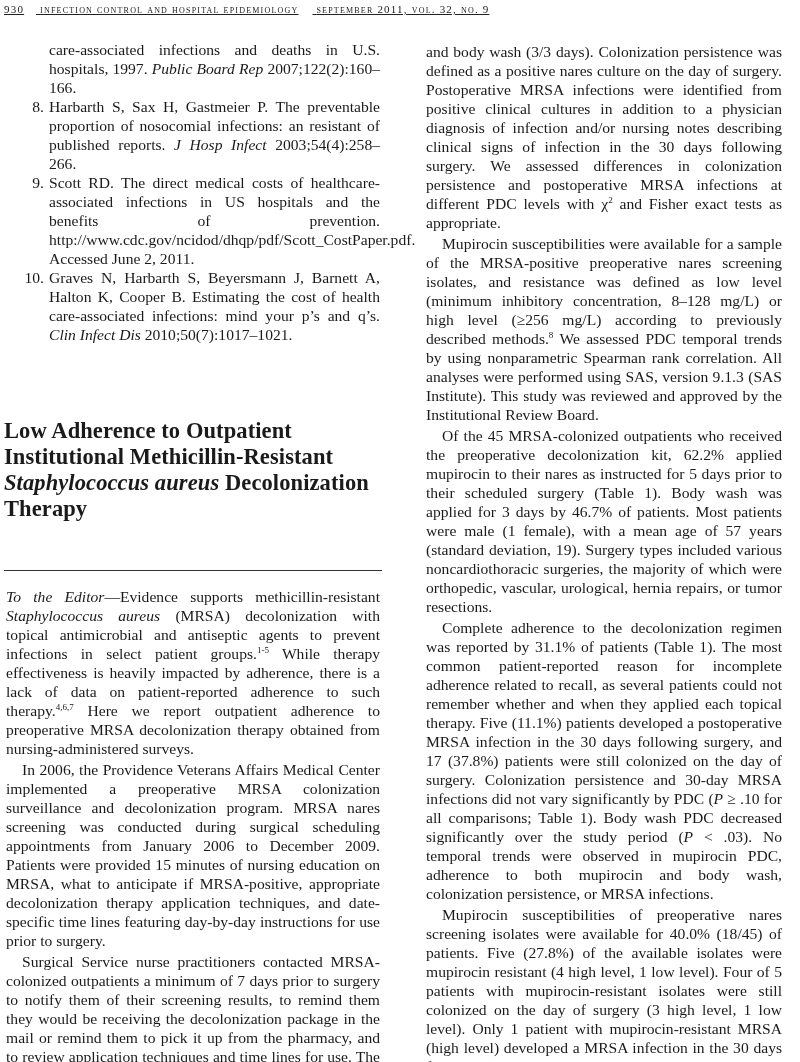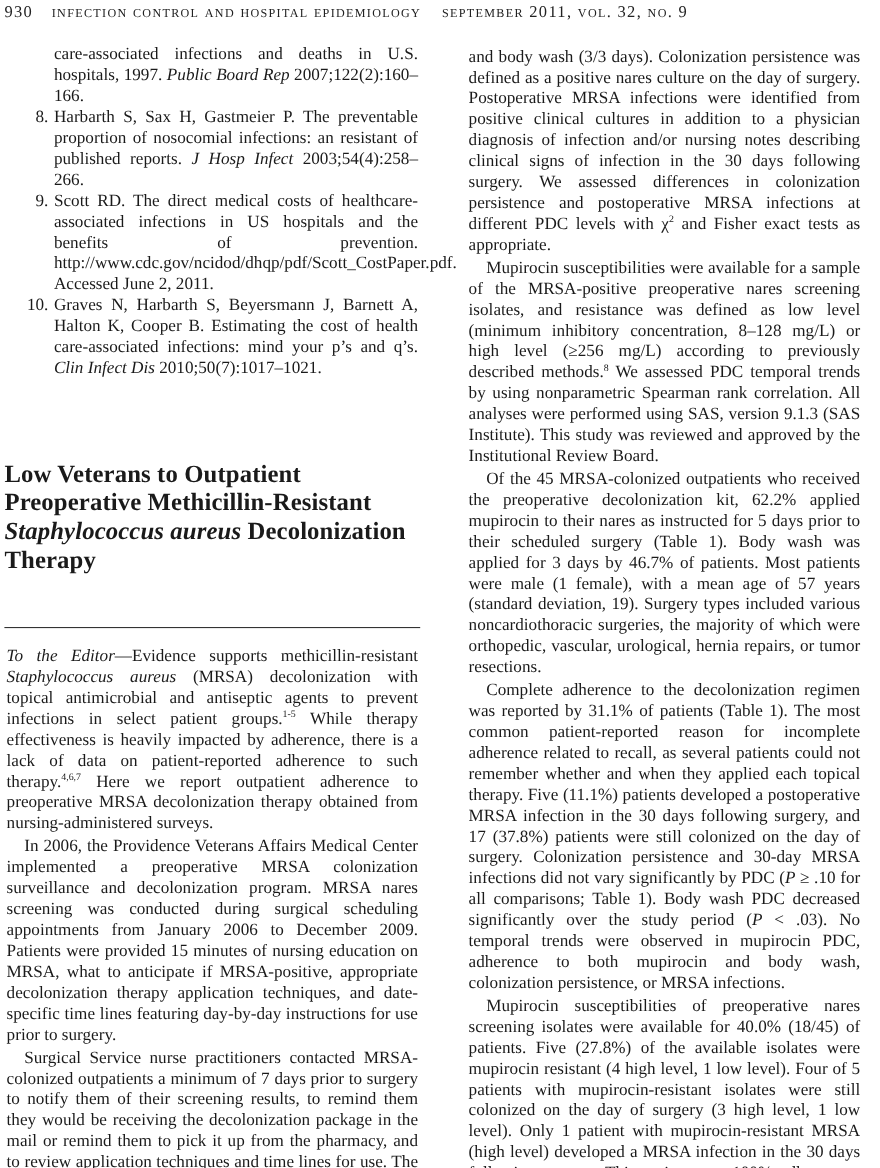--- a/index.html
+++ b/index.html
@@ -3,22 +3,22 @@
 <meta charset="utf-8">
 <style>
   html, body { margin: 0; padding: 0; background: #ffffff; }
   body {
     width: 800px; height: 1062px; overflow: hidden; position: relative;
     font-family: "Liberation Serif", "DejaVu Serif", serif;
     color: #1a1a1a;
   }
   .running-head {
     position: absolute; left: 4px; top: 3px;
-    font-size: 15px; letter-spacing: 1.2px; font-variant: small-caps;
-    white-space: nowrap; color: #222;
+    font-size: 11px; letter-spacing: 1.2px; font-variant: small-caps;
+    white-space: nowrap; color: #222; text-decoration: underline;
   }
   .running-head .pg { margin-right: 12px; }
   .running-head .jn { margin-right: 14px; text-transform: lowercase; font-variant: small-caps; }
   .running-head .iss { text-transform: lowercase; font-variant: small-caps; }
 
   .col { position: absolute; top: 40px; width: 356px; font-size: 15.6px; line-height: 19.0px; text-align: justify; }
   .col-left { left: 24px; }
   .col-right { left: 424px; width: 356px; }
 
   .refs { margin: 0; padding: 0; list-style: none; }
@@ -48,21 +48,21 @@
   <span class="iss">September 2011, Vol. 32, No. 9</span>
 </div>
 
 <div class="col col-left">
   <div class="refs" id="refs">
       <div class="ref cont"><span>care-associated infections and deaths in U.S. hospitals, 1997. </span><i>Public Board Rep</i><span> 2007;122(2):160–166.</span></div>
       <div class="ref"><span class="num">8.</span><span>Harbarth S, Sax H, Gastmeier P. The preventable proportion of nosocomial infections: an resistant of published reports. </span><i>J Hosp Infect</i><span> 2003;54(4):258–266.</span></div>
       <div class="ref"><span class="num">9.</span><span>Scott RD. The direct medical costs of healthcare-associated infections in US hospitals and the benefits of prevention. http://www.cdc.gov/ncidod/dhqp/pdf/Scott_CostPaper.pdf. Accessed June 2, 2011.</span></div>
       <div class="ref"><span class="num">10.</span><span>Graves N, Harbarth S, Beyersmann J, Barnett A, Halton K, Cooper B. Estimating the cost of health care-associated infections: mind your p’s and q’s. </span><i>Clin Infect Dis</i><span> 2010;50(7):1017–1021.</span></div>
     </div>
-  <h1 class="article-title" id="title"><span>Low Veterans to Outpatient Preoperative Methicillin-Resistant </span><i>Staphylococcus aureus</i><span> Decolonization Therapy</span></h1>
+  <h1 class="article-title" id="title"><span>Low Adherence to Outpatient Institutional Methicillin-Resistant </span><i>Staphylococcus aureus</i><span> Decolonization Therapy</span></h1>
   <div class="rule"></div>
   <div class="body-text" id="left-body">
       <p><i>To the Editor</i><span>—Evidence supports methicillin-resistant </span><i>Staphylococcus aureus</i><span> (MRSA) decolonization with topical antimicrobial and antiseptic agents to prevent infections in select patient groups.</span><sup>1-5</sup><span> While therapy effectiveness is heavily impacted by adherence, there is a lack of data on patient-reported adherence to such therapy.</span><sup>4,6,7</sup><span> Here we report outpatient adherence to preoperative MRSA decolonization therapy obtained from nursing-administered surveys.</span></p>
       <p class="indent"><span>In 2006, the Providence Veterans Affairs Medical Center implemented a preoperative MRSA colonization surveillance and decolonization program. MRSA nares screening was conducted during surgical scheduling appointments from January 2006 to December 2009. Patients were provided 15 minutes of nursing education on MRSA, what to anticipate if MRSA-positive, appropriate decolonization therapy application techniques, and date-specific time lines featuring day-by-day instructions for use prior to surgery.</span></p>
       <p class="indent"><span>Surgical Service nurse practitioners contacted MRSA-colonized outpatients a minimum of 7 days prior to surgery to notify them of their screening results, to remind them they would be receiving the decolonization package in the mail or remind them to pick it up from the pharmacy, and to review application techniques and time lines for use. The decolonization regimen was prescribed as follows: mupirocin 2% ointment to both nares twice daily for 5 days prior to surgery and use of hexachlorophene 3% or chlorhexidine gluconate 4% body wash once daily for 3 days prior to surgery.</span></p>
     </div>
 </div>
 
 <div class="col col-right">
   <div class="body-text" id="right-body">

